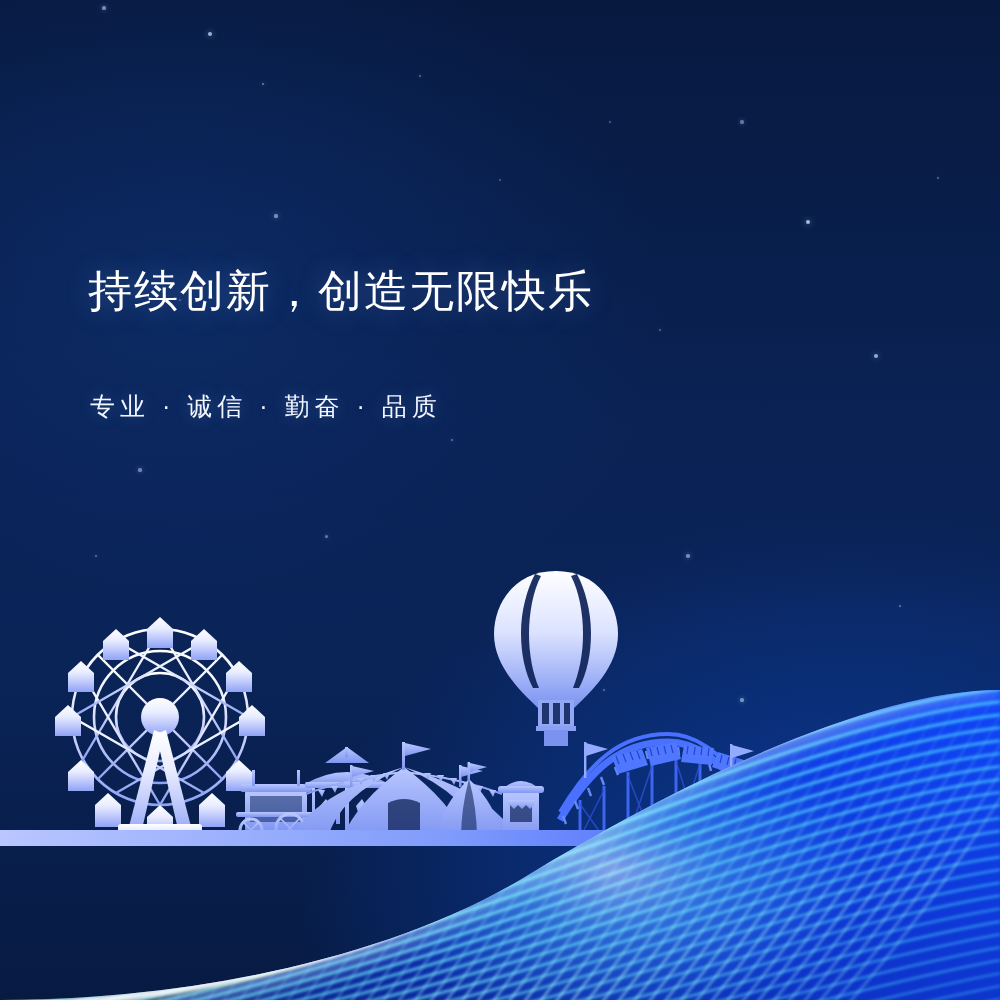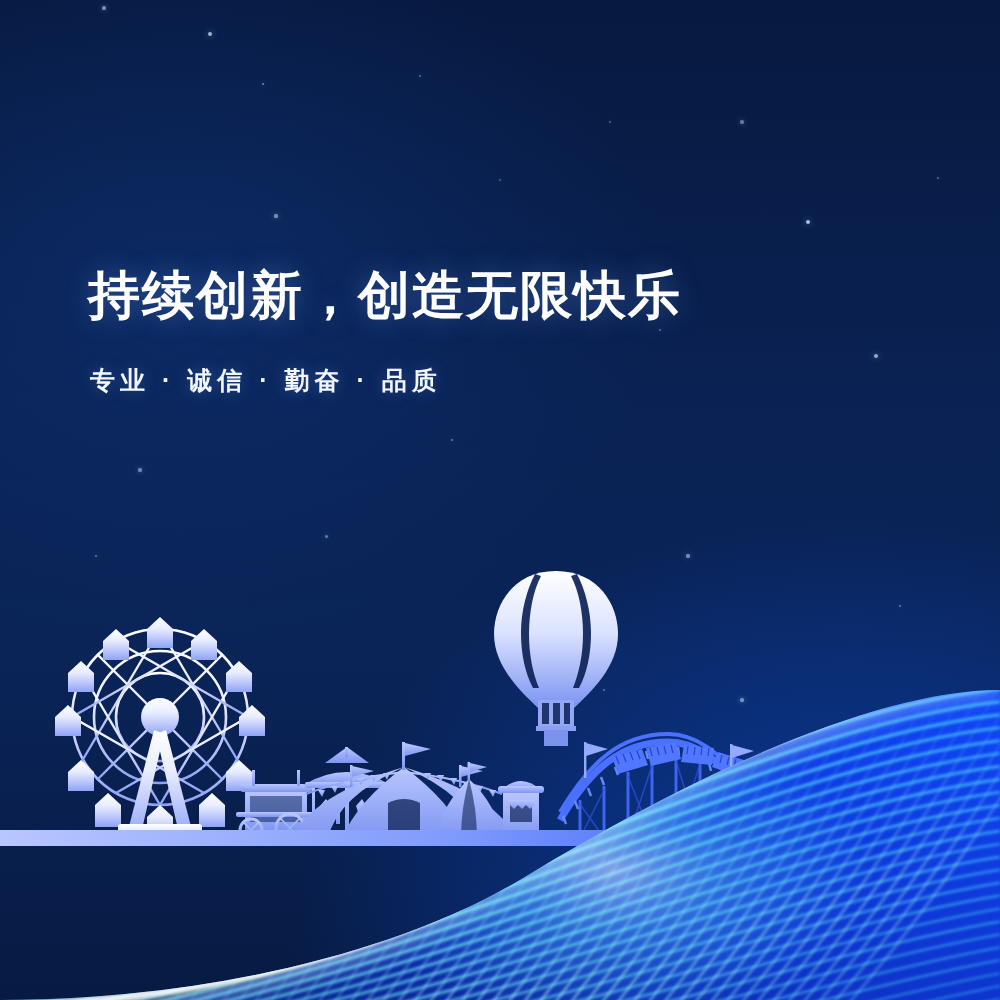--- a/index.html
+++ b/index.html
@@ -9,25 +9,25 @@
   #stage{position:relative;width:1000px;height:1000px;overflow:hidden;
          background:
            radial-gradient(ellipse 700px 520px at 18% 30%, #0c2a63 0%, rgba(12,42,99,0) 70%),
            radial-gradient(ellipse 900px 700px at 85% 95%, #0b3ea8 0%, rgba(11,62,168,0) 62%),
            linear-gradient(180deg,#07193f 0%,#0a2254 42%,#0a2458 66%,#071a42 100%);}
 
   .layer{position:absolute;left:0;top:0;width:1000px;height:1000px;}
 
   
   #headline{position:absolute;left:88px;top:266px;
-            font-size:52px;font-weight:bold;color:#ffffff;
+            font-size:44px;font-weight:normal;color:#ffffff;
             letter-spacing:2px;line-height:1.12;white-space:nowrap;
             text-shadow:0 0 26px rgba(120,170,255,.35);}
-  #subline{position:absolute;left:90px;top:364px;
-           font-size:25px;font-weight:bold;color:#f2f6ff;
+  #subline{position:absolute;left:90px;top:390px;
+           font-size:25px;font-weight:normal;color:#f2f6ff;
            letter-spacing:5px;white-space:nowrap;
            text-shadow:0 0 16px rgba(120,170,255,.3);}
 
   
   .star{position:absolute;border-radius:50%;background:#cfe4ff;}
 </style>
 </head>
 <body>
 
 <div id="stage">

